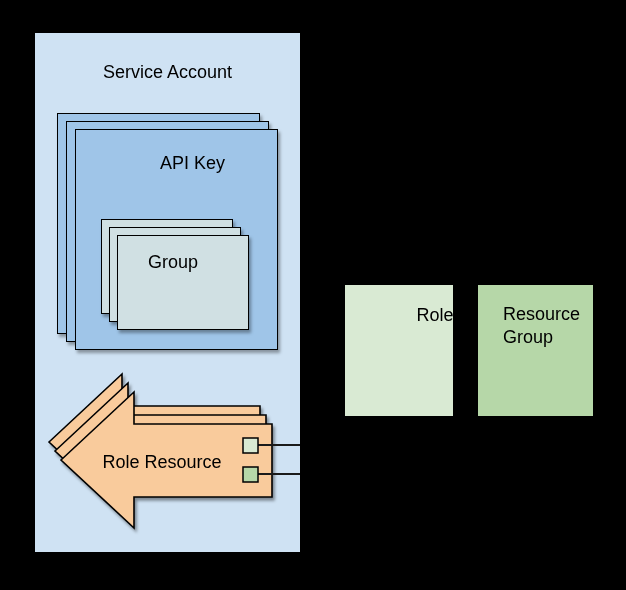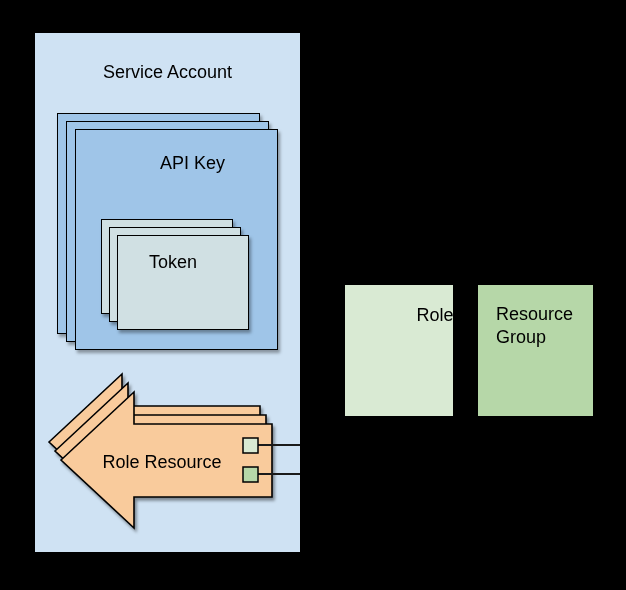--- a/index.html
+++ b/index.html
@@ -37,21 +37,21 @@
   .token-card{width:132px;height:95px;}
   .token-back{left:101px;top:219px;}
   .token-mid{left:109px;top:227px;}
   .token-front{left:117px;top:235px;}
   .side-box{
     position:absolute;
     top:285px;height:131px;
   }
   .role-box{left:345px;width:108px;}
   .rg-box{left:478px;width:115px;}
-  .rg-label{white-space:normal;}
+  .rg-label{white-space:normal;margin-left:7px;}
   svg.overlay{position:absolute;left:0;top:0;}
 </style>
 </head>
 <body style="background: rgb(0, 0, 0);">
 
 <div class="canvas">
 
   <div class="sa-box" style="background-color: rgb(207, 226, 243);"></div>
 
   <div class="card api-card api-back" style="background-color: rgb(159, 197, 232);"></div>
@@ -80,21 +80,21 @@
   </svg>
 
   <div class="side-box role-box" style="background-color: rgb(217, 234, 211);"></div>
 
   <div class="side-box rg-box" style="background-color: rgb(182, 215, 168);"></div>
 
   <div class="label center" style="left:35px;top:61px;width:265px;">Service Account</div>
 
   <div class="label center" style="left:75px;top:152px;width:203px;margin-left:16px;">API Key</div>
 
-  <div class="label center" style="left:107px;top:251px;width:132px;">Token</div>
+  <div class="label center" style="left:107px;top:251px;width:132px;">Group</div>
 
   <div class="label center" style="left:62px;top:451px;width:200px;">Role Resource</div>
 
   <div class="label center" style="left:345px;top:304px;width:108px;padding-left:36px;">Role</div>
 
   <div class="label rg-label" style="left:496px;top:303px;width:88px;">Resource Group</div>
 
 </div>
 
 </body></html>

